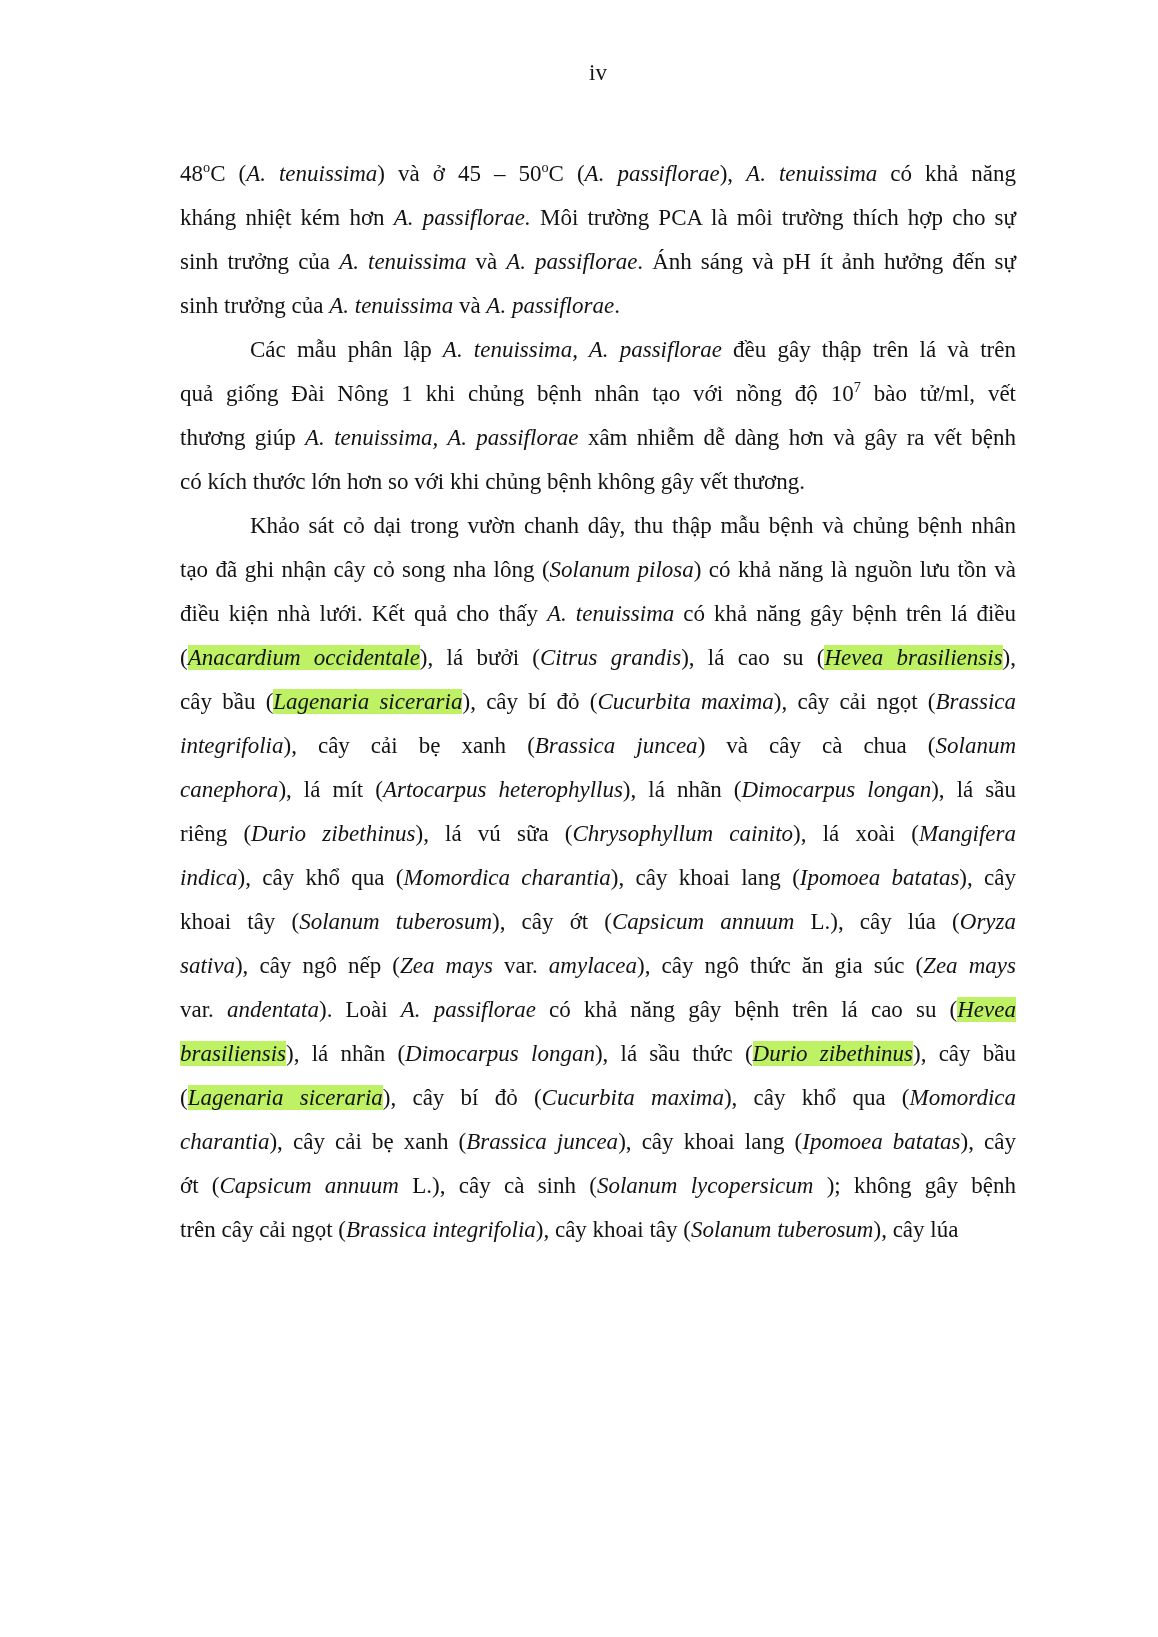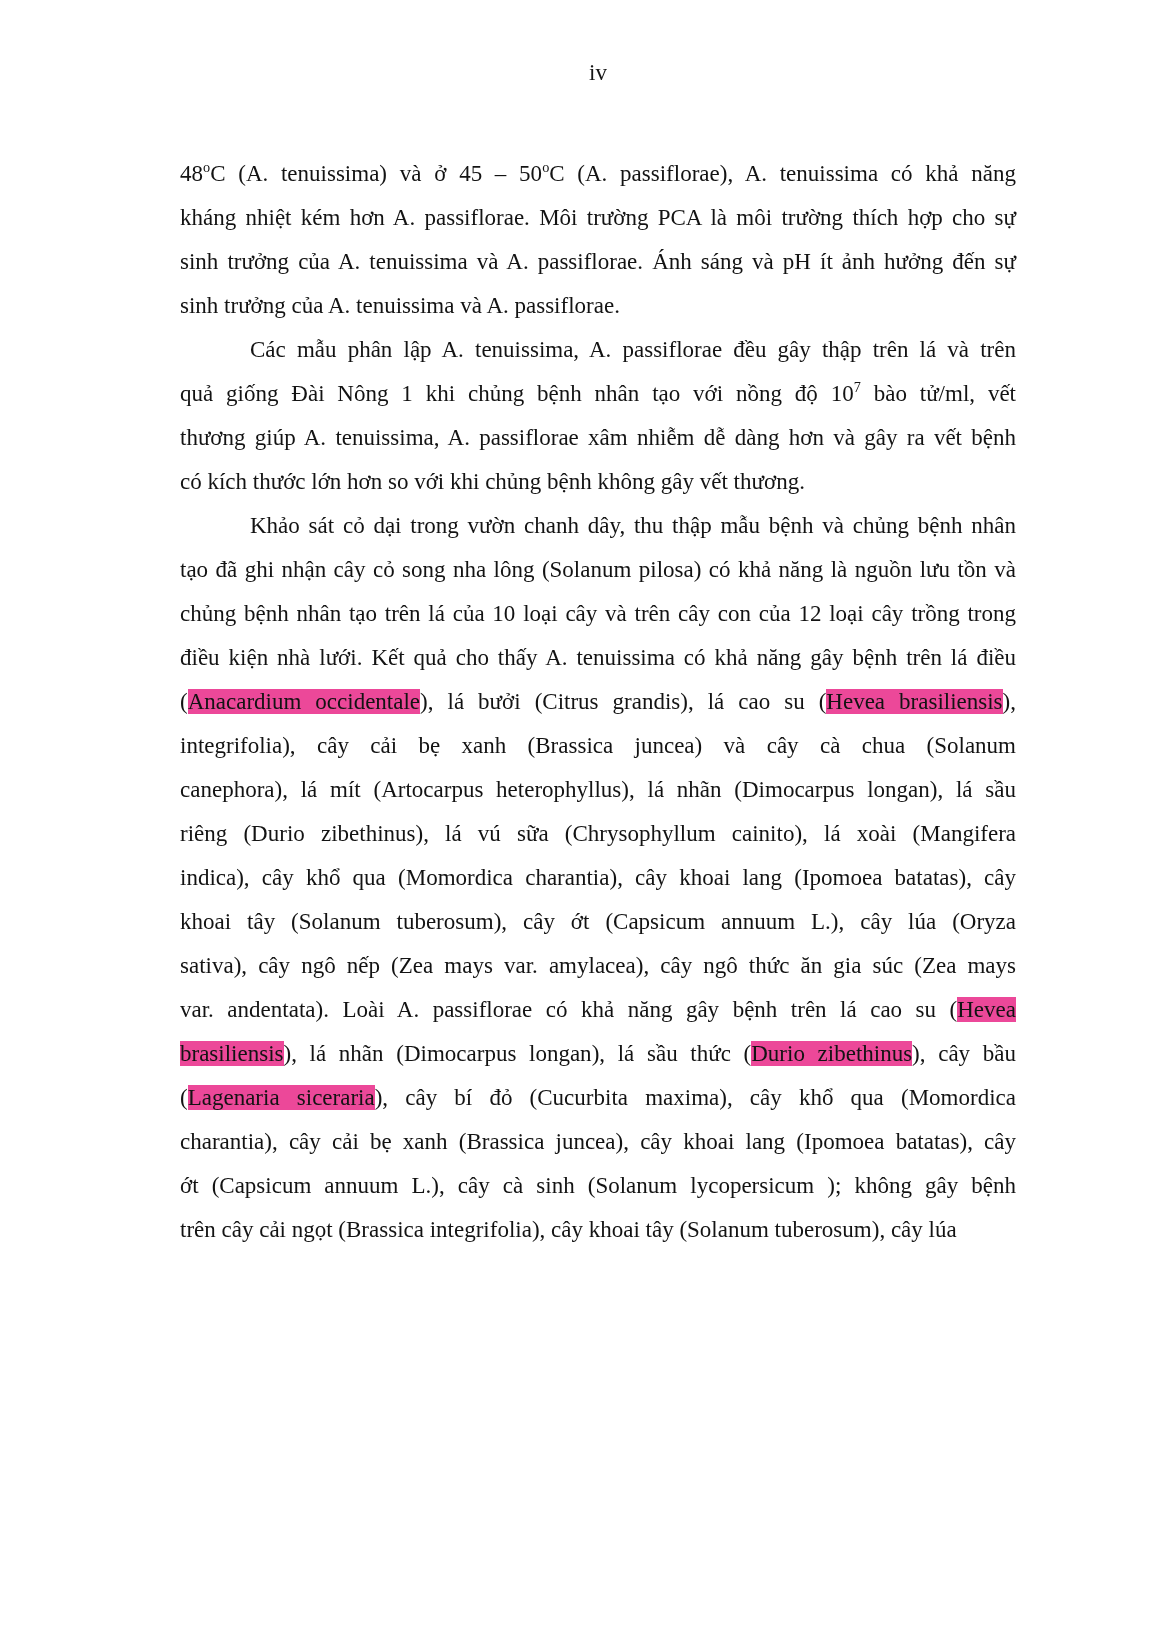--- a/index.html
+++ b/index.html
@@ -39,22 +39,22 @@
     text-align: justify;
     text-align-last: justify;
     -moz-text-align-last: justify;
     color: #131313;
   }
   .line.lastline {
     text-align-last: left;
     -moz-text-align-last: left;
   }
   .line.indent { padding-left: 70px; }
-  .it { }
-  .hl { background: #ec4899; margin-top: 9px; }
+  .it { font-style: italic; }
+  .hl { background: #bef264; margin-top: 9px; }
   .sup {
     vertical-align: super;
     font-size: 0.62em;
     line-height: 0;
   }
 </style>
 </head>
 <body>
 
 <div class="page">
@@ -70,23 +70,23 @@
         <div class="line indent"><span>Các mẫu phân lập </span><span class="it">A. tenuissima, A. passiflorae</span><span> đều gây thập trên lá và trên</span></div>
         <div class="line"><span>quả giống Đài Nông 1 khi chủng bệnh nhân tạo với nồng độ 10</span><span class="sup">7</span><span> bào tử/ml, vết</span></div>
         <div class="line"><span>thương giúp </span><span class="it">A. tenuissima, A. passiflorae</span><span> xâm nhiễm dễ dàng hơn và gây ra vết bệnh</span></div>
         <div class="line lastline"><span>có kích thước lớn hơn so với khi chủng bệnh không gây vết thương.</span></div>
       </div>
       <div class="para">
         <div class="line indent"><span>Khảo sát cỏ dại trong vườn chanh dây, thu thập mẫu bệnh và chủng bệnh nhân</span></div>
         <div class="line"><span>tạo đã ghi nhận cây cỏ song nha lông (</span><span class="it">Solanum pilosa</span><span>) có khả năng là nguồn lưu tồn và</span></div>
       </div>
       <div class="para">
-        <div class="line"><span>chủng bệnh nhân tạo trên lá của 10 loại cây và trên cây con của 12 loại cây trồng trong</span></div>
         <div class="line"><span>điều kiện nhà lưới. Kết quả cho thấy </span><span class="it">A. tenuissima</span><span> có khả năng gây bệnh trên lá điều</span></div>
         <div class="line"><span>(</span><span class="it hl">Anacardium occidentale</span><span>), lá bưởi (</span><span class="it">Citrus grandis</span><span>), lá cao su (</span><span class="it hl">Hevea brasiliensis</span><span>),</span></div>
+        <div class="line"><span>cây bầu (</span><span class="it hl">Lagenaria siceraria</span><span>), cây bí đỏ (</span><span class="it">Cucurbita maxima</span><span>), cây cải ngọt (</span><span class="it">Brassica</span></div>
         <div class="line"><span class="it">integrifolia</span><span>), cây cải bẹ xanh (</span><span class="it">Brassica juncea</span><span>) và cây cà chua (</span><span class="it">Solanum</span></div>
         <div class="line"><span class="it">canephora</span><span>), lá mít (</span><span class="it">Artocarpus heterophyllus</span><span>), lá nhãn (</span><span class="it">Dimocarpus longan</span><span>), lá sầu</span></div>
         <div class="line"><span>riêng (</span><span class="it">Durio zibethinus</span><span>), lá vú sữa (</span><span class="it">Chrysophyllum cainito</span><span>), lá xoài (</span><span class="it">Mangifera</span></div>
         <div class="line"><span class="it">indica</span><span>), cây khổ qua (</span><span class="it">Momordica charantia</span><span>), cây khoai lang (</span><span class="it">Ipomoea batatas</span><span>), cây</span></div>
         <div class="line"><span>khoai tây (</span><span class="it">Solanum tuberosum</span><span>), cây ớt (</span><span class="it">Capsicum annuum</span><span> L.), cây lúa (</span><span class="it">Oryza</span></div>
         <div class="line"><span class="it">sativa</span><span>), cây ngô nếp (</span><span class="it">Zea mays</span><span> var. </span><span class="it">amylacea</span><span>), cây ngô thức ăn gia súc (</span><span class="it">Zea mays</span></div>
         <div class="line"><span>var. </span><span class="it">andentata</span><span>). Loài </span><span class="it">A. passiflorae</span><span> có khả năng gây bệnh trên lá cao su (</span><span class="it hl">Hevea</span></div>
         <div class="line"><span class="it hl">brasiliensis</span><span>), lá nhãn (</span><span class="it">Dimocarpus longan</span><span>), lá sầu thức (</span><span class="it hl">Durio zibethinus</span><span>), cây bầu</span></div>
         <div class="line"><span>(</span><span class="it hl">Lagenaria siceraria</span><span>), cây bí đỏ (</span><span class="it">Cucurbita maxima</span><span>), cây khổ qua (</span><span class="it">Momordica</span></div>
         <div class="line"><span class="it">charantia</span><span>), cây cải bẹ xanh (</span><span class="it">Brassica juncea</span><span>), cây khoai lang (</span><span class="it">Ipomoea batatas</span><span>), cây</span></div>

